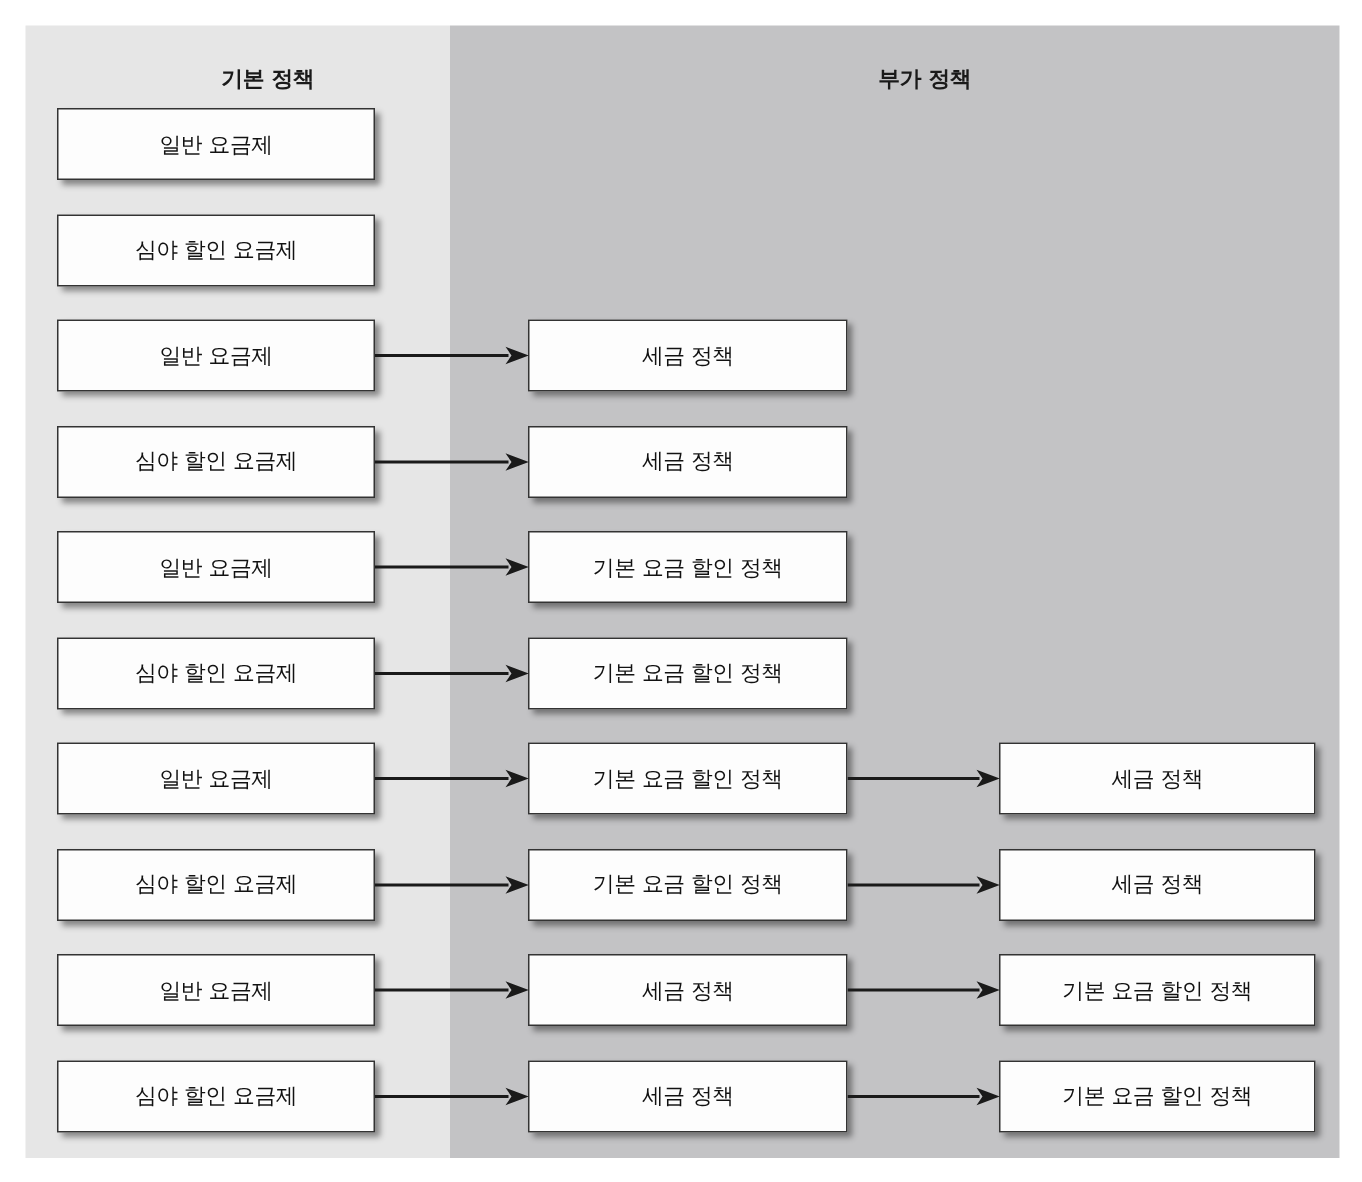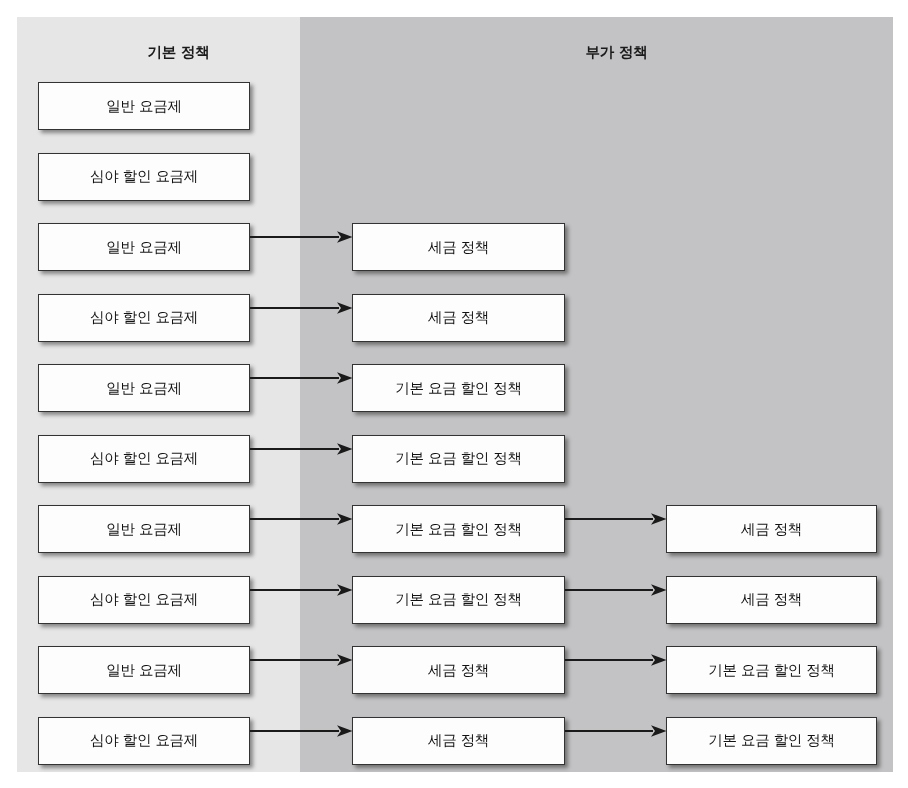--- a/index.html
+++ b/index.html
@@ -47,21 +47,20 @@
   .node {
     position: absolute;
     height: 48px;
     background: #fdfdfd;
     border: 1.6px solid #333333;
     box-shadow: 3px 3px 4px rgba(0,0,0,0.42);
     display: flex;
     align-items: center;
     justify-content: center;
     box-sizing: border-box;
-    margin-top: 10px;
   }
   .node-label {
     font-size: 14.5px;
     color: #121212;
     letter-spacing: -0.3px;
     white-space: nowrap;
   }
   .col1 { left: 38px;  width: 212px; }
   .col2 { left: 352px; width: 213px; }
   .col3 { left: 666px; width: 211px; }

